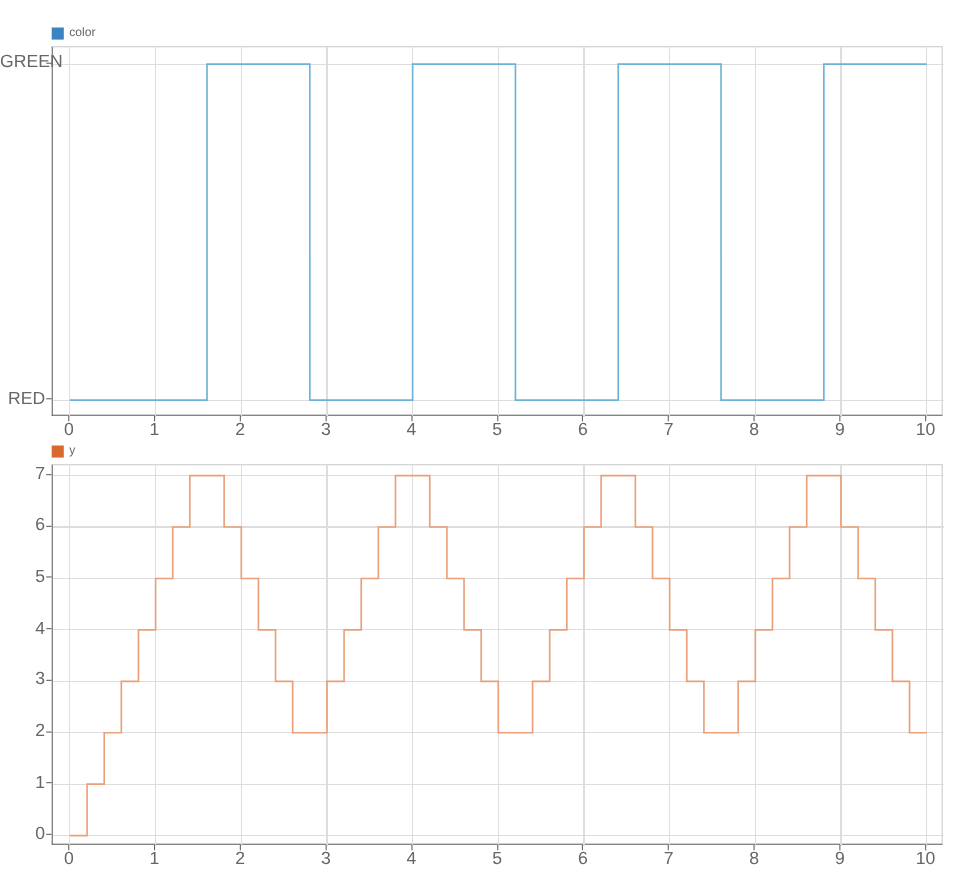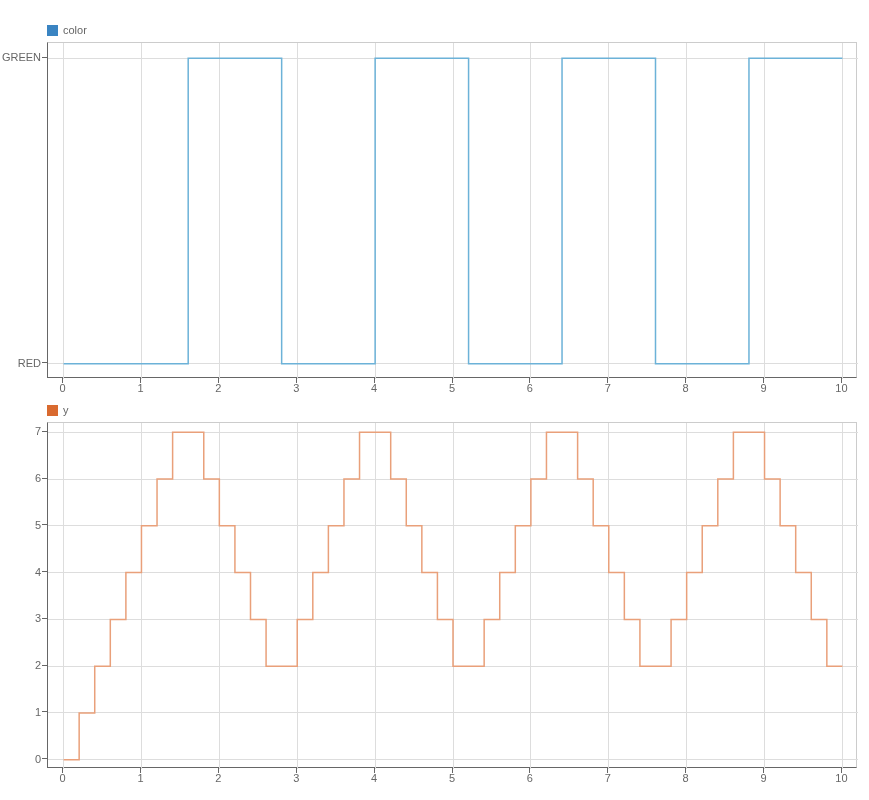--- a/index.html
+++ b/index.html
@@ -47,21 +47,21 @@
     stroke: #dddddd;
     stroke-width: 1;
     shape-rendering: crispEdges;
   }
   .series {
     fill: none;
     stroke-width: 1.5;
   }
   .ticklabel {
     position: absolute;
-    font-size: 11px;
+    font-size: 16px;
     color: #666;
     white-space: nowrap;
   }
   .xlabel {
     top: 4px;
     transform: translateX(-50%);
   }
   .ylabel {
     right: 6px;
     transform: translateY(-50%);

